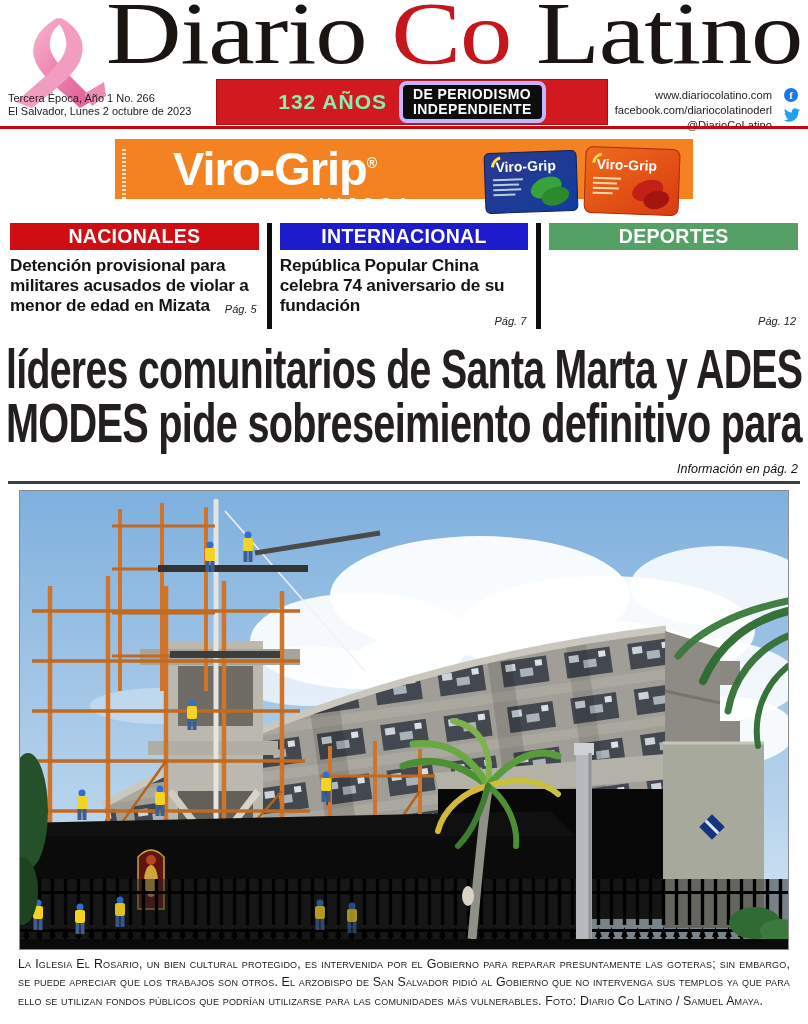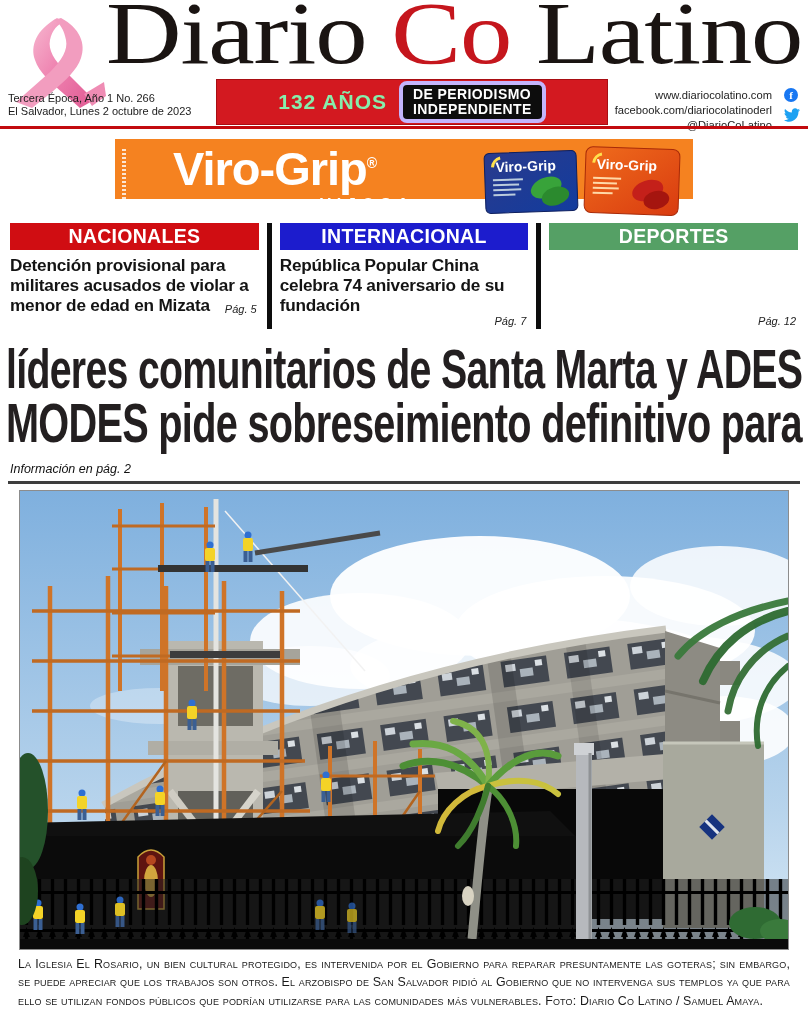--- a/index.html
+++ b/index.html
@@ -42,21 +42,21 @@
   .sec-divider{width:5px;background:#0d0d0d;margin:0 4px;}
   .sec-banner{height:27px;display:flex;align-items:center;justify-content:center;color:#fff;
               font-size:19.5px;font-weight:bold;letter-spacing:.3px;}
   .sec-headline{margin-top:6px;font-size:17.2px;font-weight:bold;line-height:1.16;
                 color:#141414;letter-spacing:-.2px;}
   .sec-page{position:absolute;right:6px;bottom:2px;font-size:11px;font-style:italic;color:#222;}
   .sec-page.first{bottom:14px;}
   
   #lead{margin:13px 6px 0;}
   .lead-line{font-size:56px;font-weight:bold;color:#231f20;line-height:.96;letter-spacing:-1px;}
-  #lead-ref{margin:12px 10px 0;font-size:12.5px;font-style:italic;color:#111;}
+  #lead-ref{margin:12px 10px 0;text-align:right;font-size:12.5px;font-style:italic;color:#111;}
   #lead-rule{margin:5px 8px 0;height:3px;background:#3e3e3e;}
   
   #photo-frame{width:768px;margin:6px auto 0;border:1px solid #8c8c8c;font-size:0;}
   
   #caption{width:772px;margin:5px auto 0;font-size:12.4px;line-height:1.5;color:#1a1a1a;
            font-variant:small-caps;text-align:justify;letter-spacing:.15px;}
 </style>
 </head>
 <body>
 

